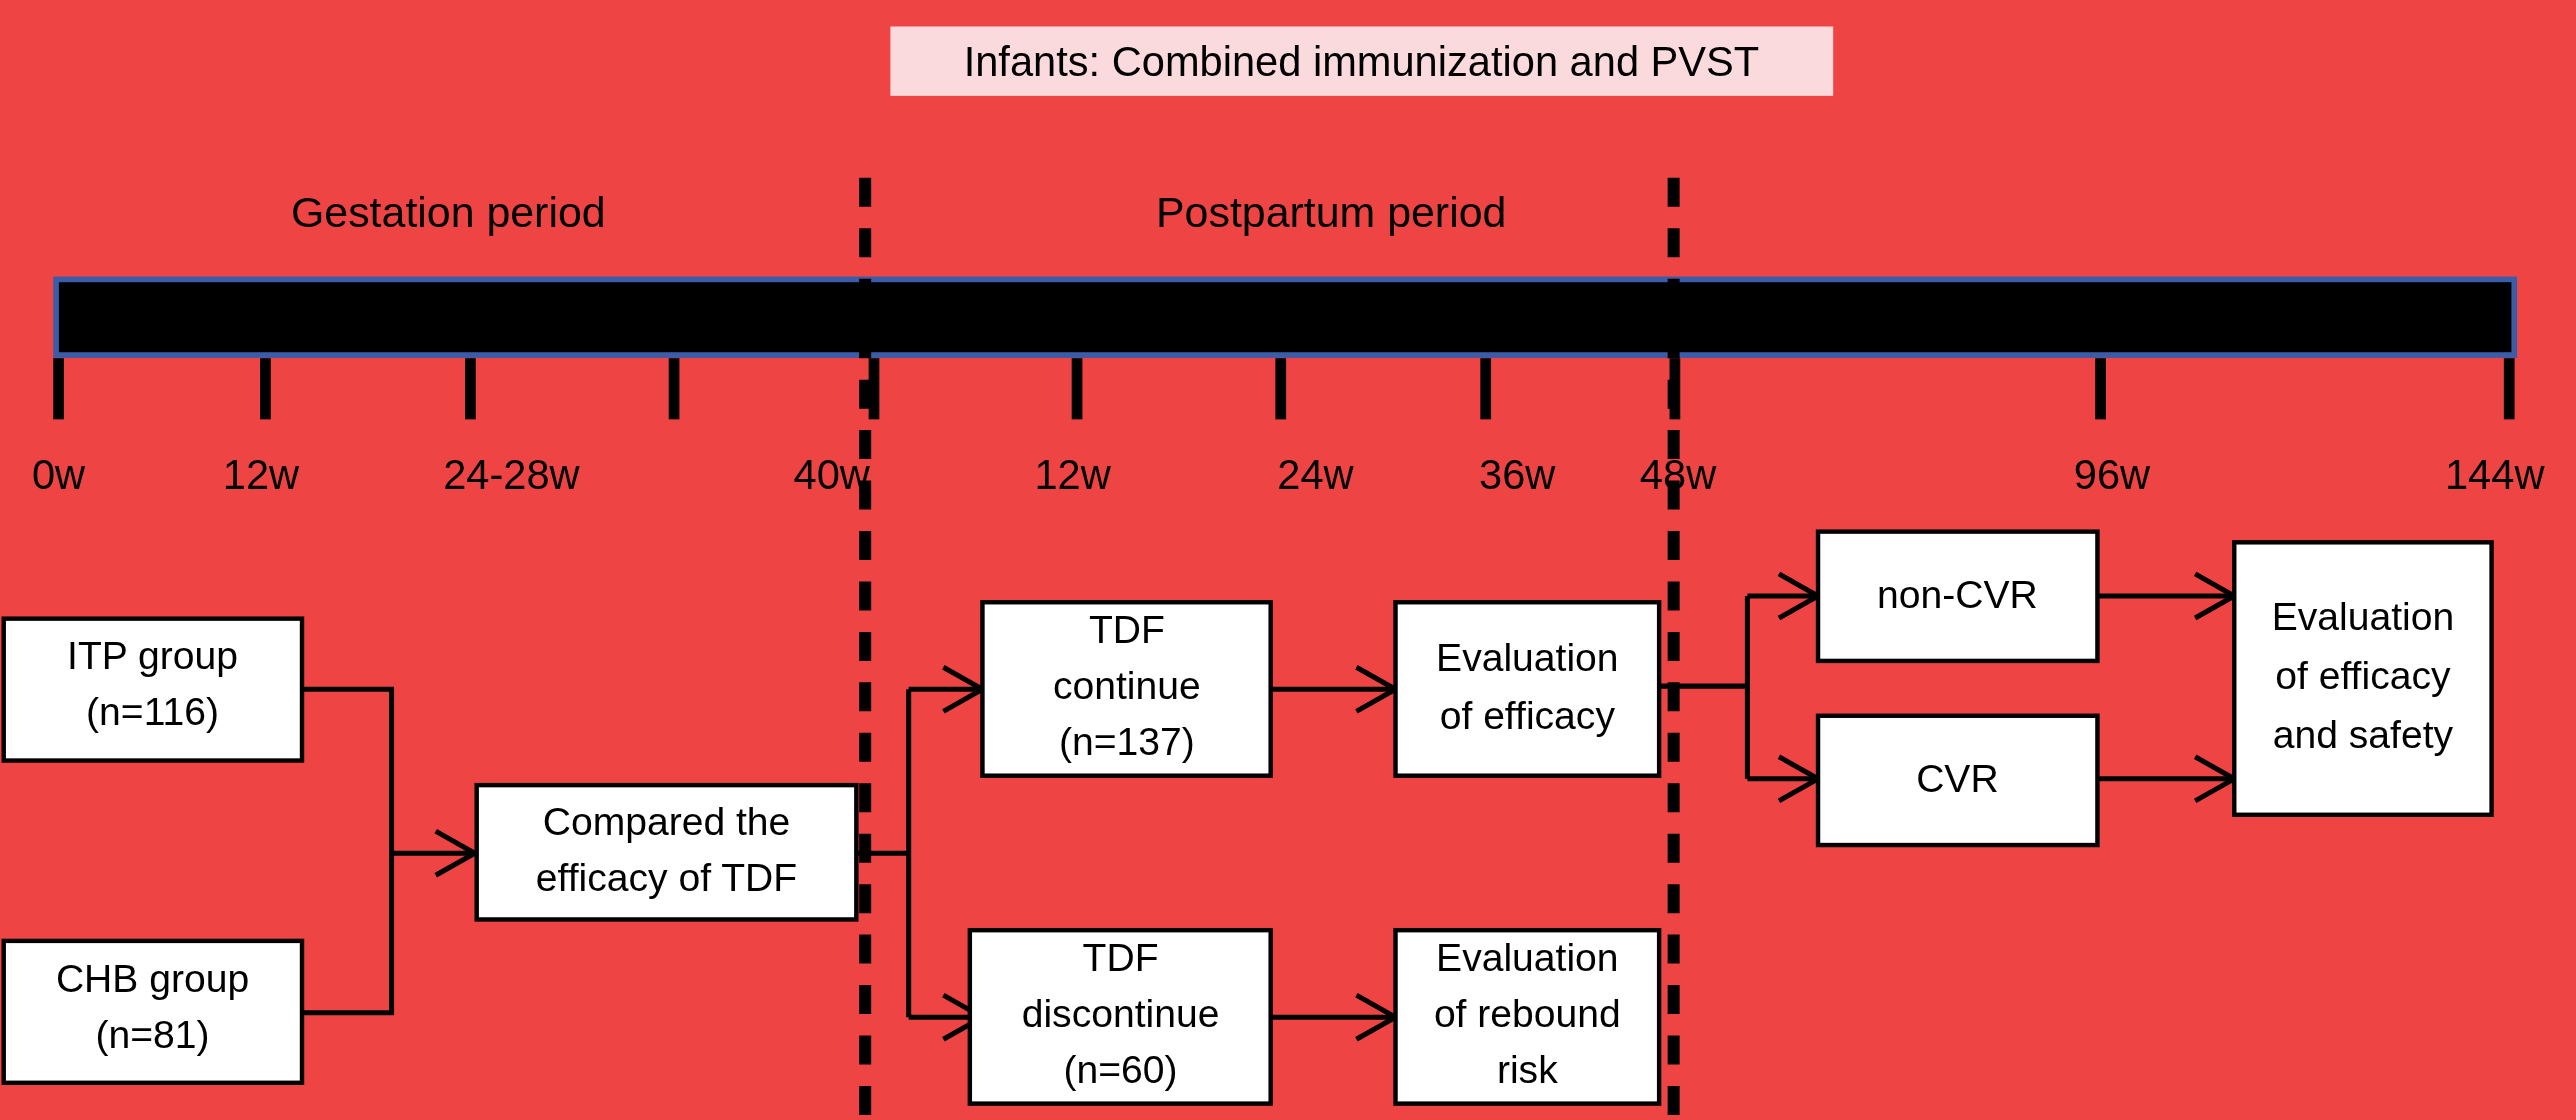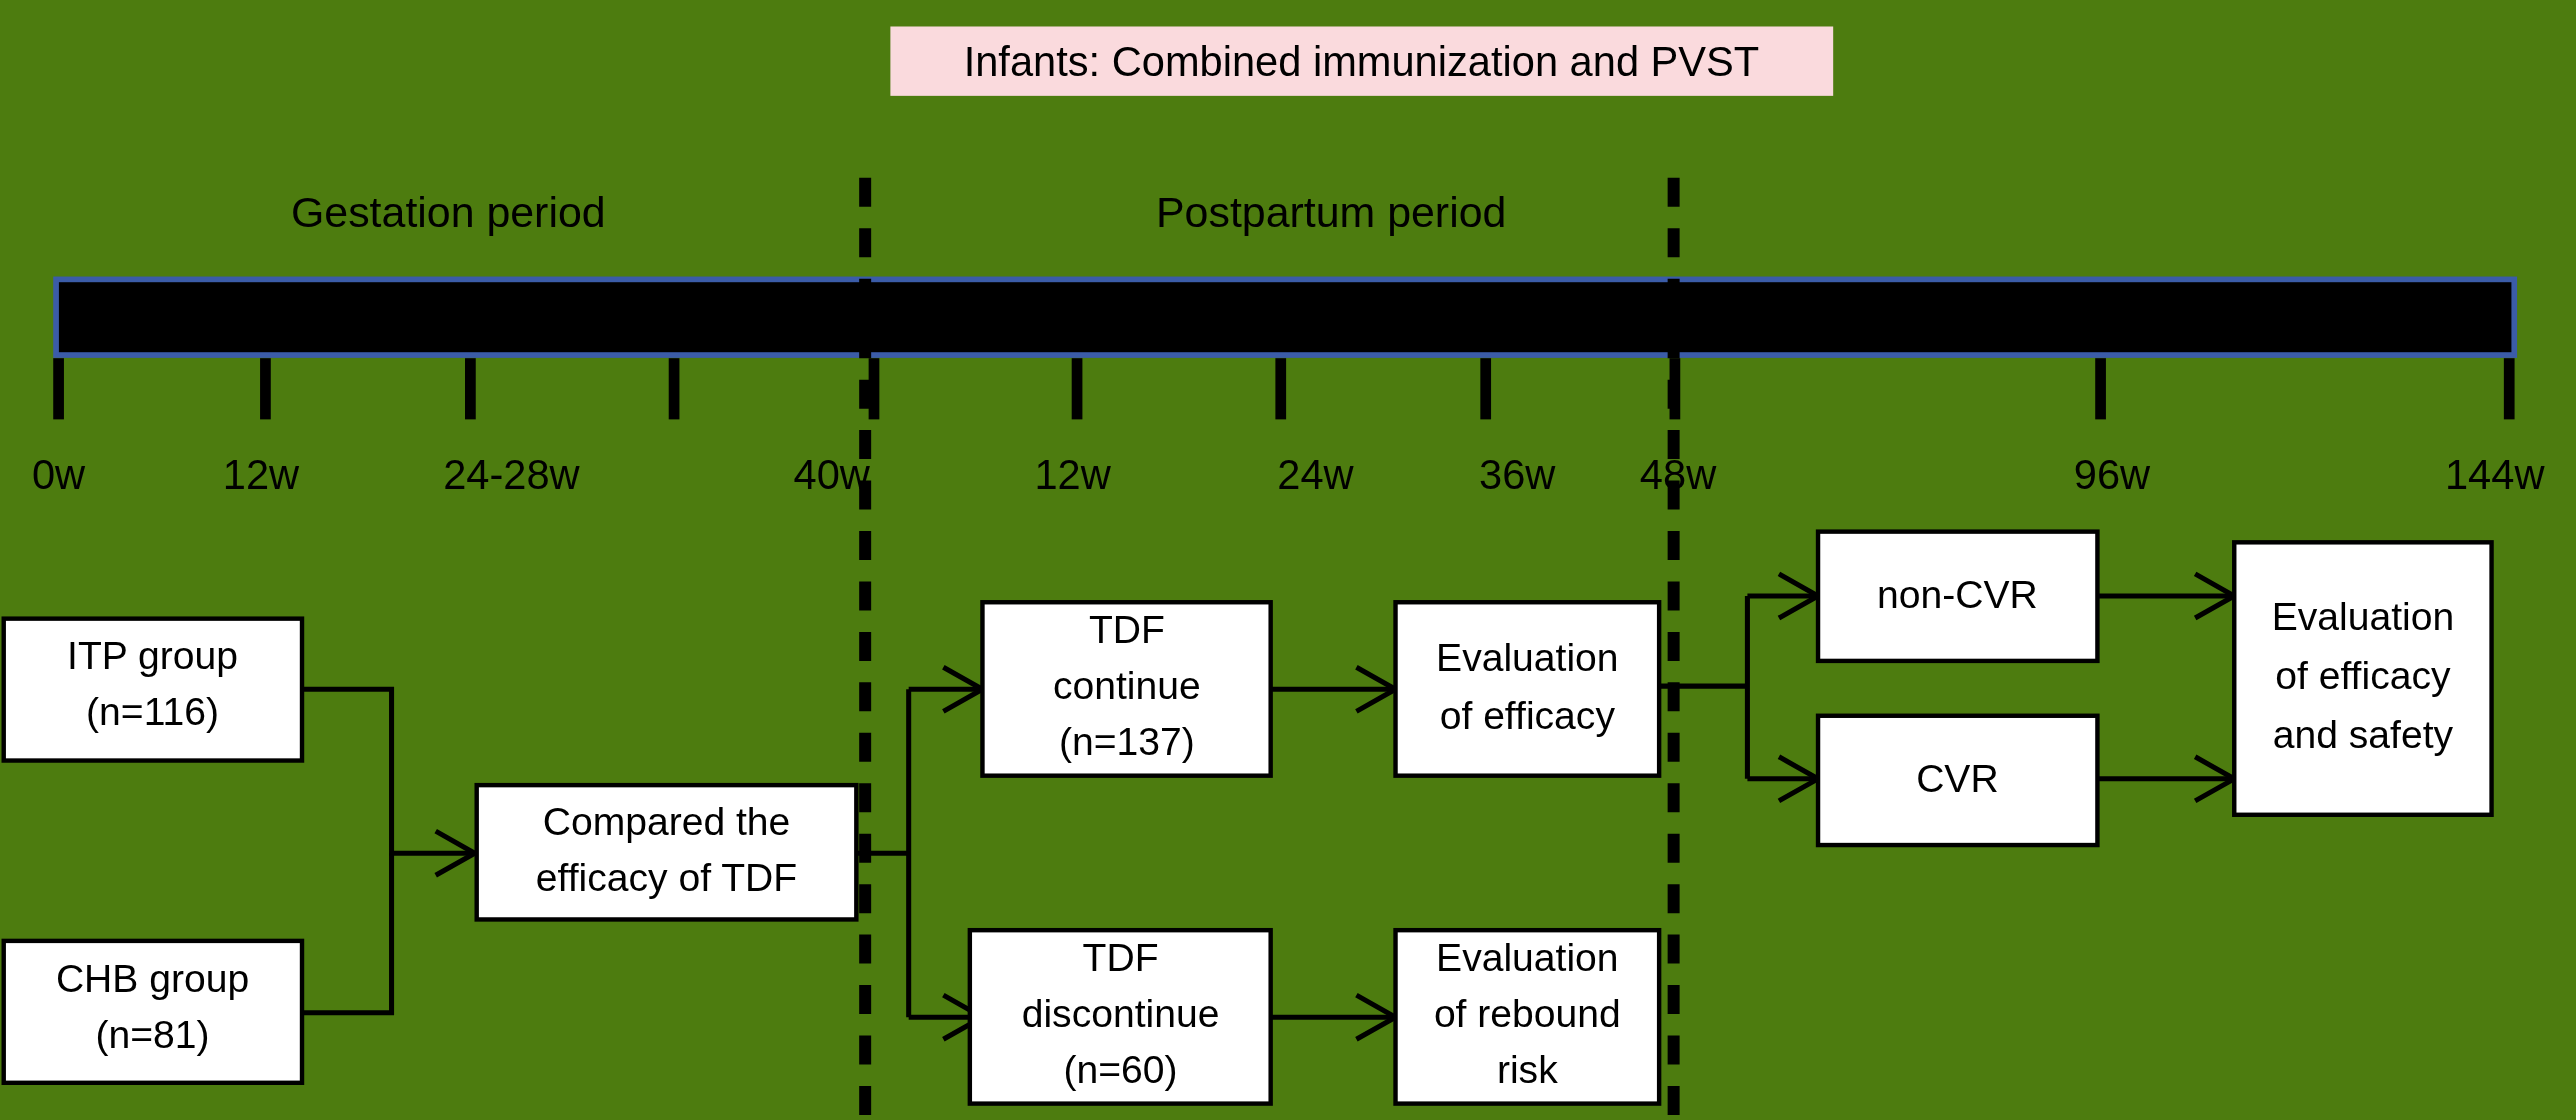--- a/index.html
+++ b/index.html
@@ -7,21 +7,21 @@
     padding: 0;
     background: #ffffff;
   }
   body {
     font-family: "Liberation Sans", sans-serif;
   }
   #stage {
     position: relative;
     width: 2576px;
     height: 1120px;
-    background: #4d7c0f;
+    background: #ef4444;
     overflow: hidden;
   }
   svg.diagram {
     position: absolute;
     left: 0;
     top: 0;
     width: 2576px;
     height: 1120px;
     display: block;
   }

